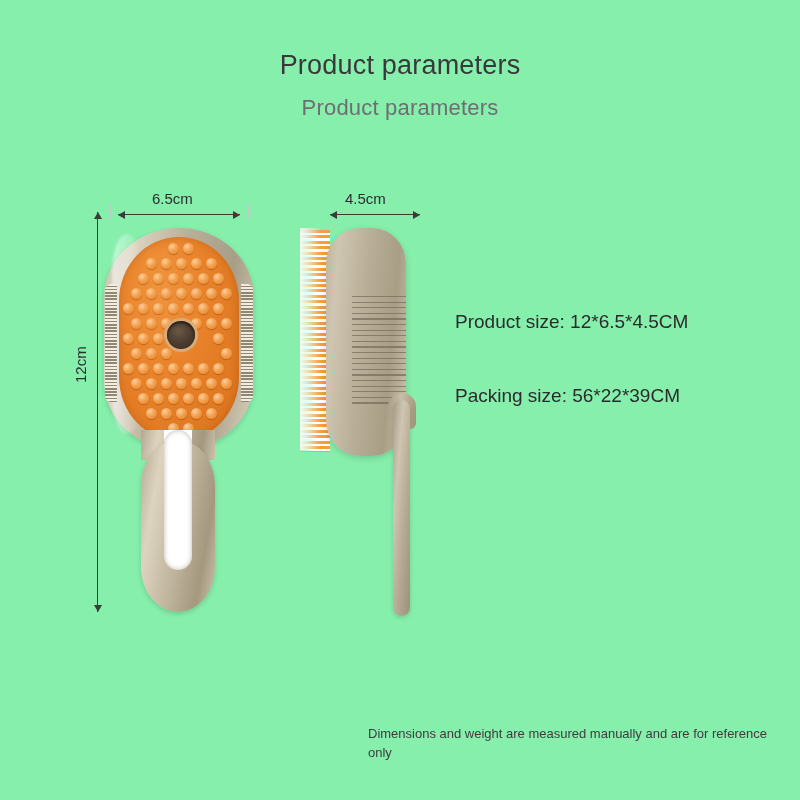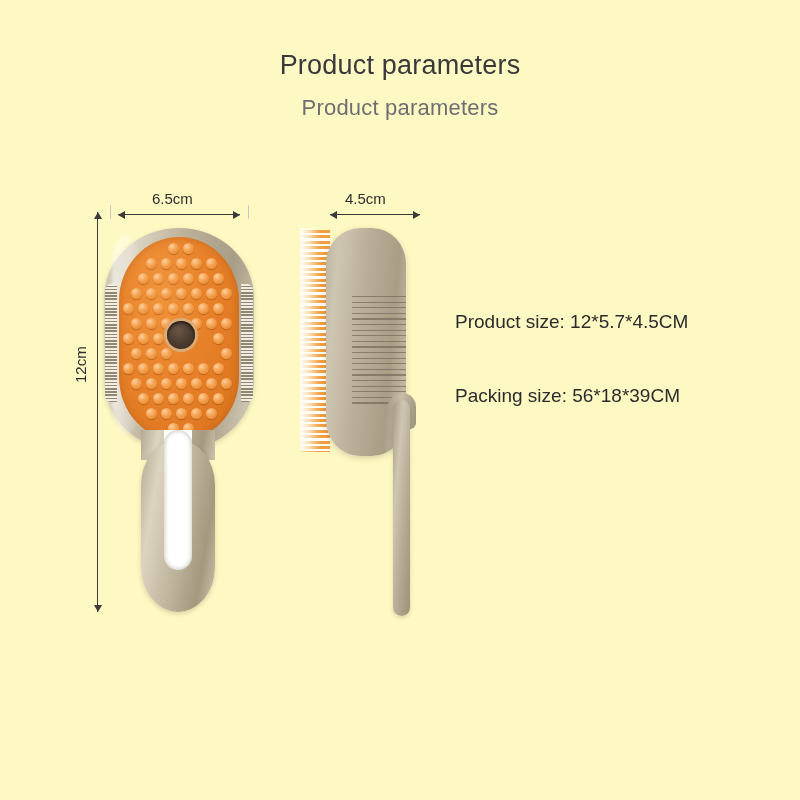--- a/index.html
+++ b/index.html
@@ -11,21 +11,21 @@
     width: 800px;
     height: 800px;
     position: relative;
     overflow: hidden;
     font-family: "Liberation Sans", sans-serif;
     -webkit-font-smoothing: antialiased;
   }
   .stage {
     position: absolute;
     inset: 0;
-    background: #fef9c3;
+    background: #86efac;
   }
 
   
   .title {
     position: absolute;
     top: 50px;
     left: 0;
     width: 800px;
     text-align: center;
     font-size: 27px;
@@ -416,17 +416,18 @@
   <div class="side-view">
     <div class="bristles"></div>
     <div class="bristle-fade"></div>
     <div class="side-body">
       <div class="side-ridges"></div>
     </div>
   </div>
   <div class="side-handle-top"></div>
   <div class="side-handle"></div>
 
-  <div class="spec spec-1">Product size: 12*5.7*4.5CM</div>
-  <div class="spec spec-2">Packing size: 56*18*39CM</div>
-
+  <div class="spec spec-1">Product size: 12*6.5*4.5CM</div>
+  <div class="spec spec-2">Packing size: 56*22*39CM</div>
+
+  <div class="footer-note">Dimensions and weight are measured manually and are for reference only</div>
 
 </div>
 
 </body></html>

